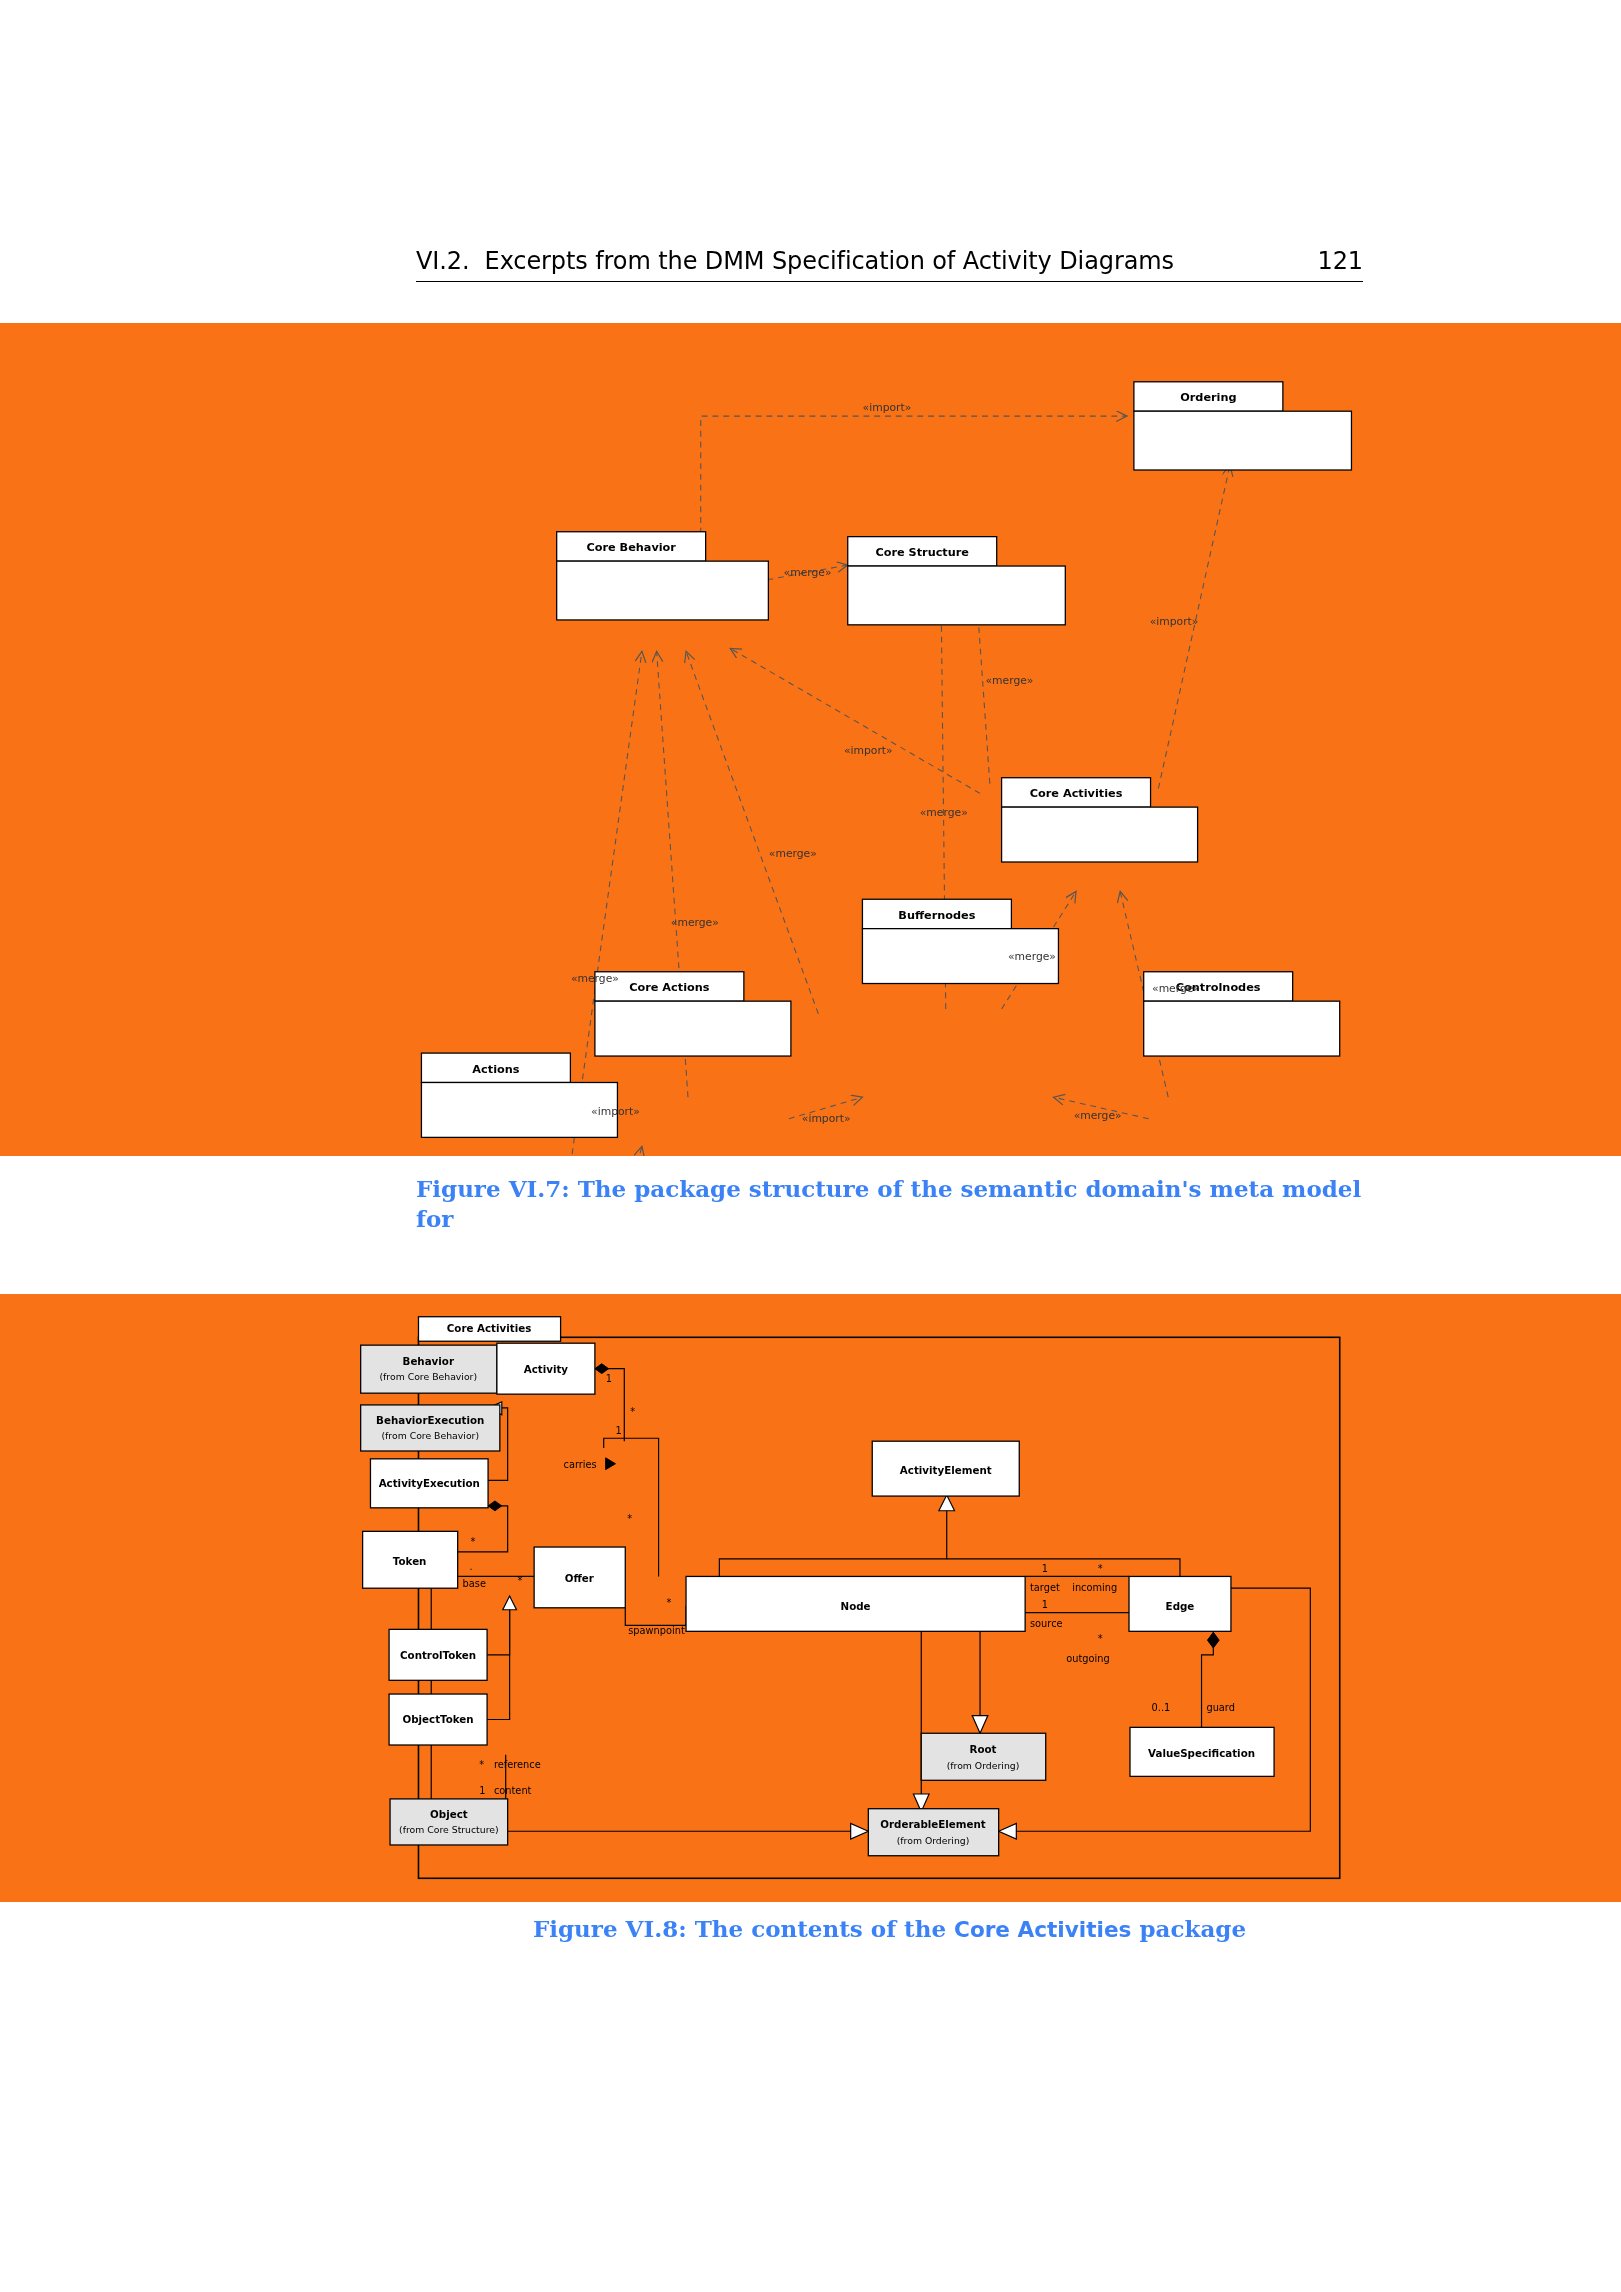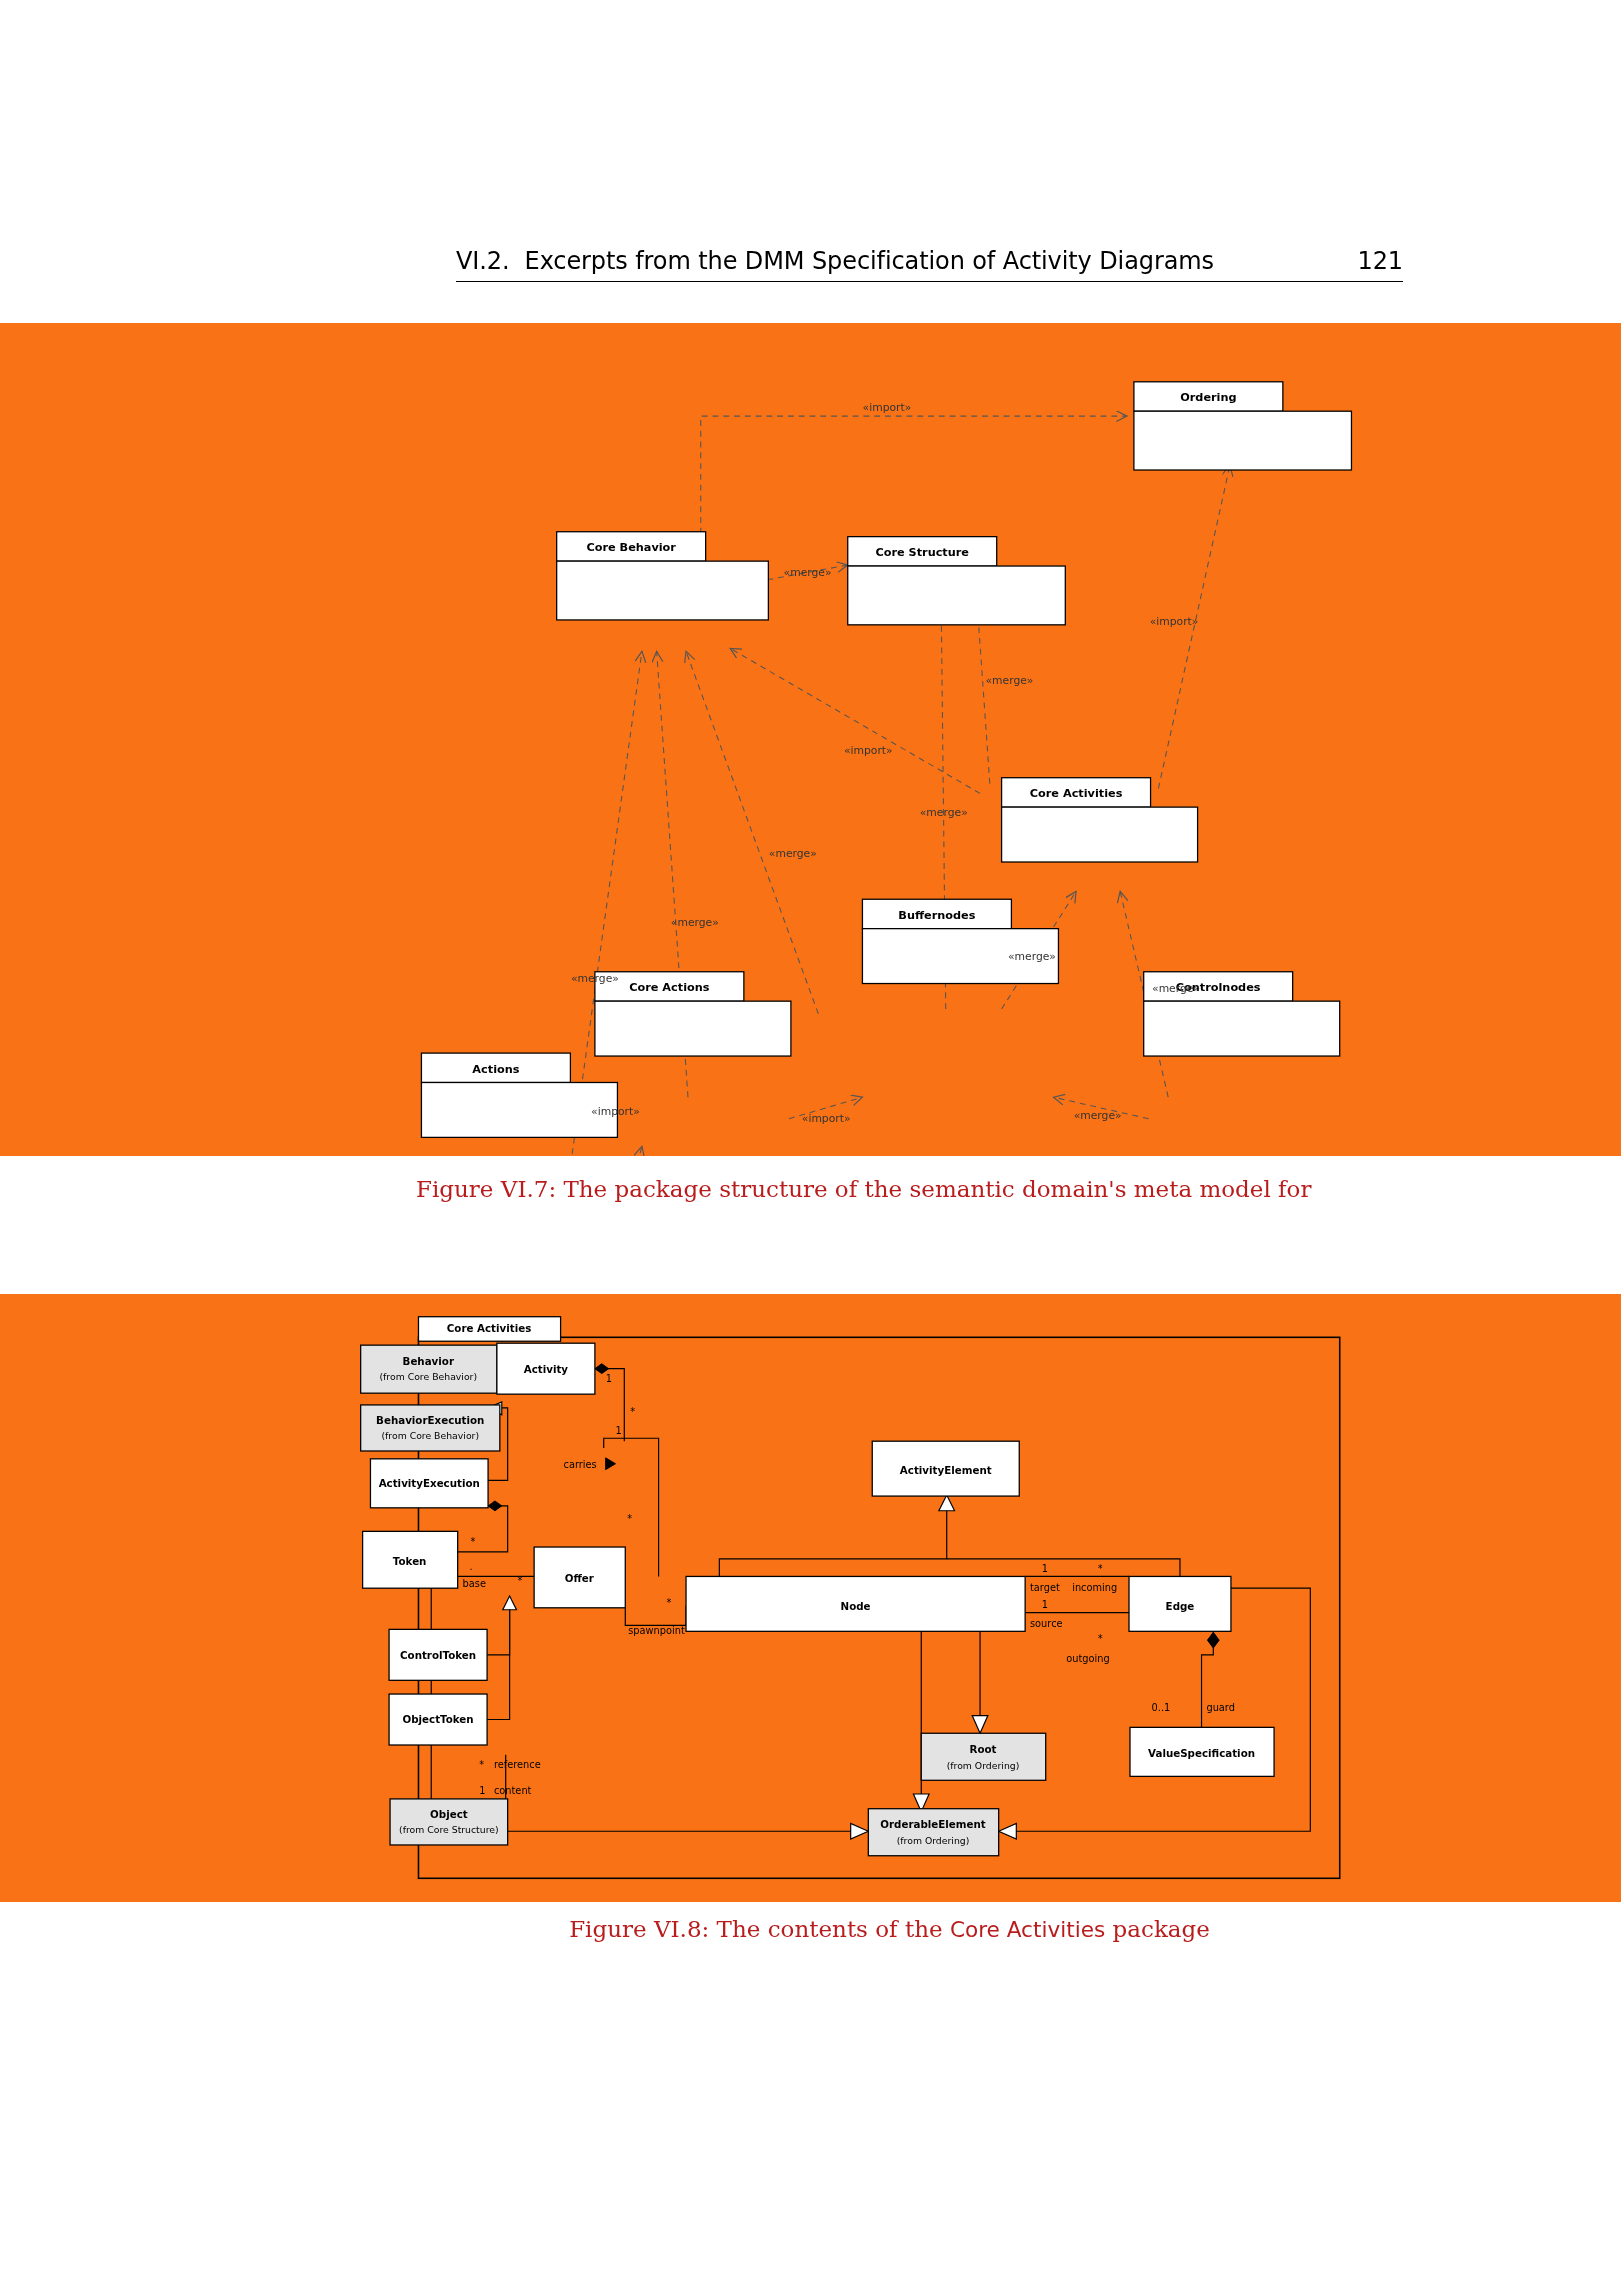--- a/index.html
+++ b/index.html
@@ -16,21 +16,20 @@
     overflow: hidden;
   }
 
   
   #page-header {
     position: absolute;
     left: 416px;
     top: 247px;
     width: 947px;
     height: 45px;
-    margin-left: 40px;
   }
   #page-header .hdr-row {
     display: flex;
     align-items: baseline;
     justify-content: space-between;
     font-family: "DejaVu Sans", sans-serif;
     font-size: 24px;
     letter-spacing: -0.1px;
   }
   #page-header .hdr-sec { white-space: pre; }
@@ -40,21 +39,22 @@
     border-bottom: 1.6px solid #000;
     width: 100%;
   }
 
   
   .figcaption {
     position: absolute;
     font-family: "DejaVu Serif", serif;
     font-size: 23px;
     line-height: 30px;
-    color: #b91c1c;
+    color: #3b82f6;
+    font-weight: bold;
   }
   #fig7-caption { left: 416px; top: 1174px; width: 947px; text-align: left; }
   #fig8-caption { left: 416px; top: 1914px; width: 947px; text-align: center; }
   .cap-sans { font-family: "DejaVu Sans", sans-serif; font-size: 21.6px; }
 
   
   .diagram {
     position: absolute;
     background: #f97316;
   }

